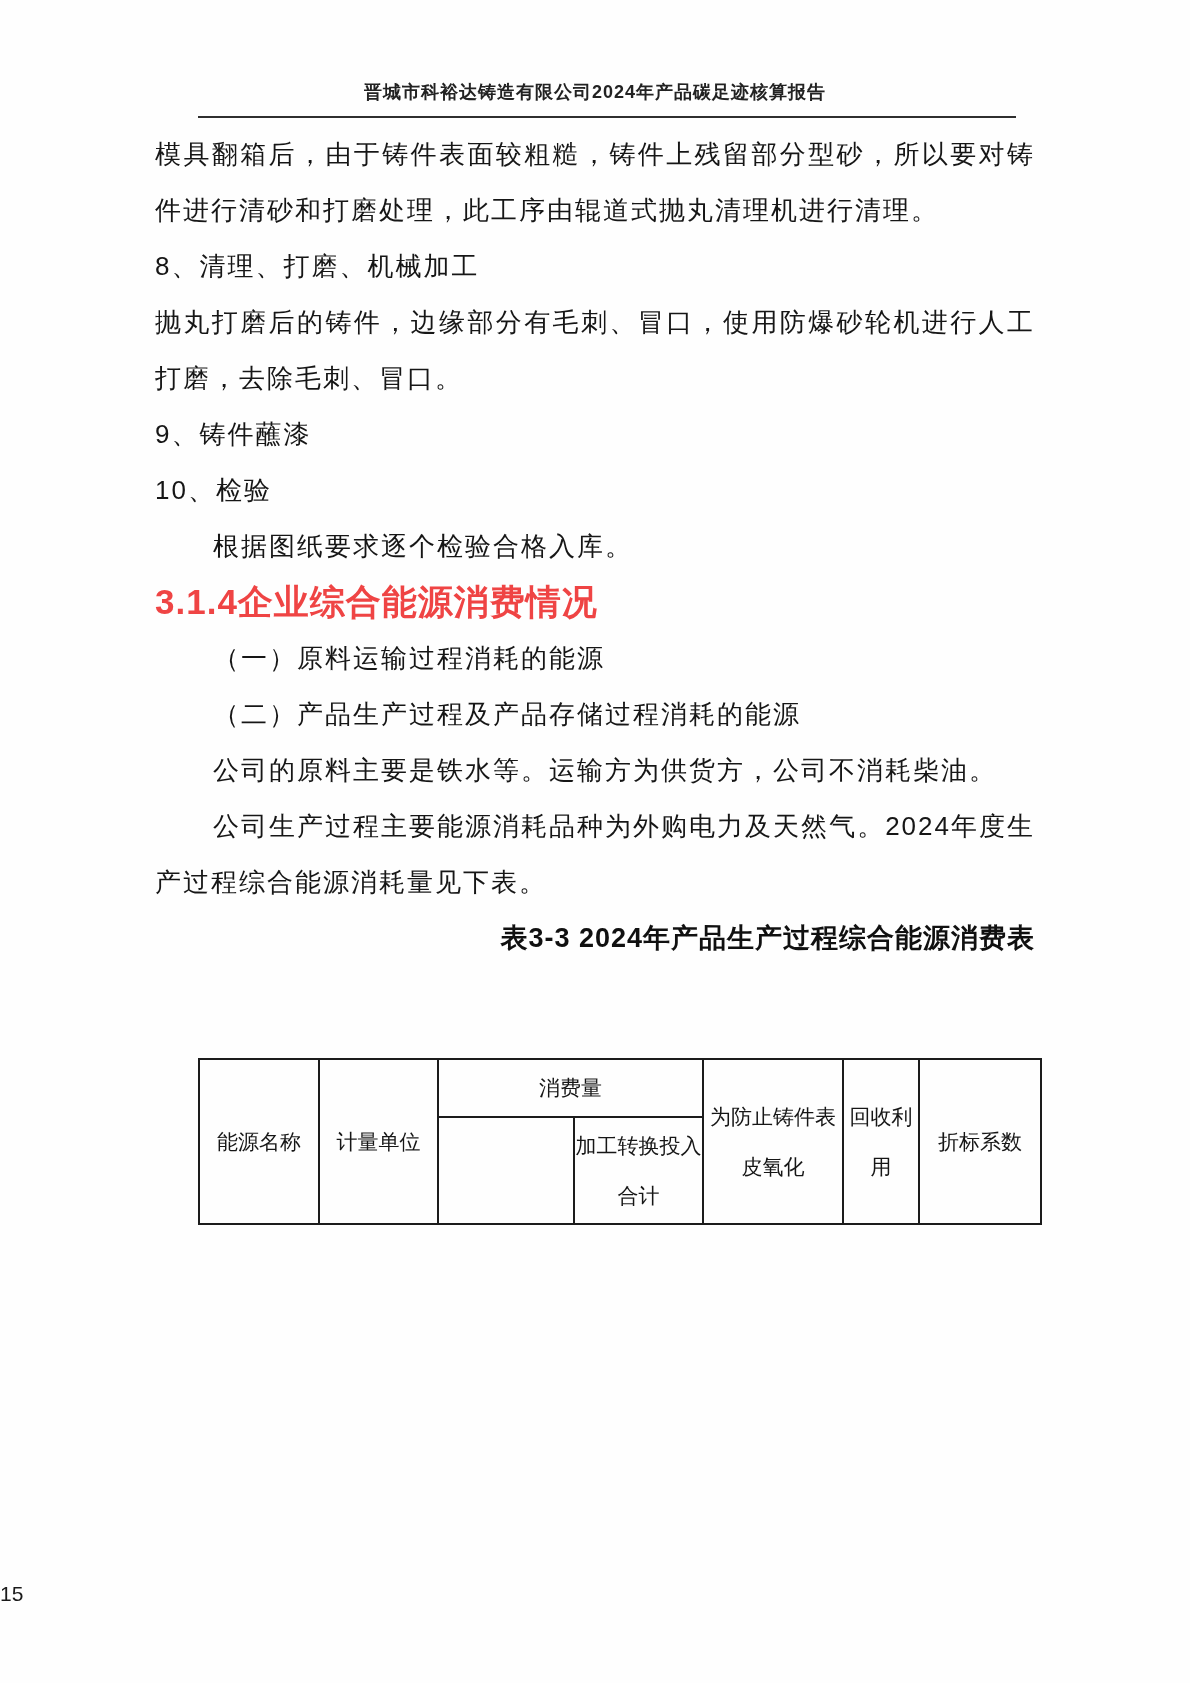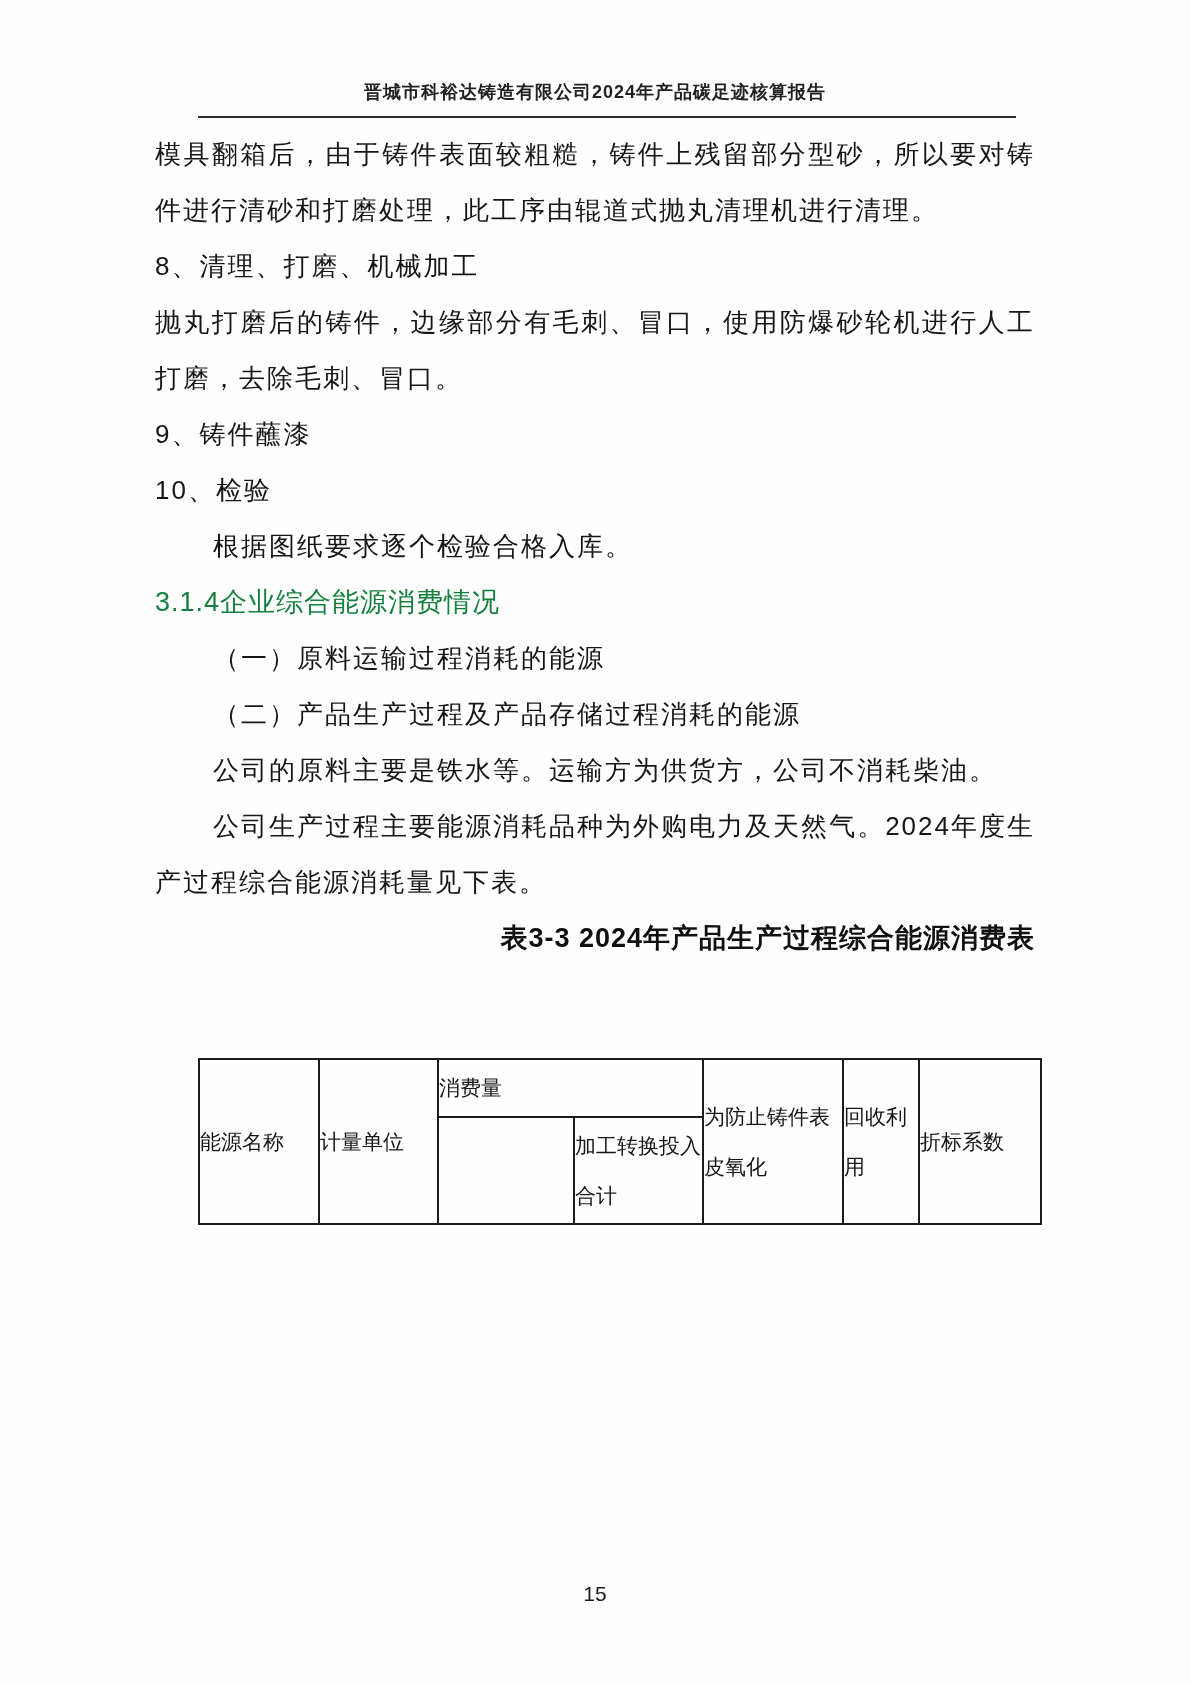--- a/index.html
+++ b/index.html
@@ -40,59 +40,59 @@
     letter-spacing: 2px;
     text-align: justify;
     text-align-last: left;
     color: #161616;
   }
   .indent {
     text-indent: 58px;
   }
   .sec-heading {
     margin: 0;
-    font-size: 27px;
-    font-weight: normal;
+    font-size: 35px;
+    font-weight: bold;
     line-height: 56px;
     letter-spacing: 1px;
-    color: #15803d;
+    color: #ef4444;
   }
   .table-title {
     margin-top: 8px;
     text-align: right;
     font-size: 27px;
     font-weight: bold;
     line-height: 40px;
     letter-spacing: 1px;
     color: #101010;
   }
   table.energy-table {
     margin: 100px 0 0 43px;
     border-collapse: collapse;
     table-layout: fixed;
     width: 842px;
   }
   table.energy-table td {
     border: 2px solid #1c1c1c;
-    text-align: left;
+    text-align: center;
     vertical-align: middle;
     font-size: 21px;
     line-height: 50px;
     padding: 0;
     color: #161616;
     overflow: hidden;
   }
   tr.hdr-row-1 { height: 58px; }
   tr.hdr-row-2 { height: 107px; }
   .page-footer {
     position: absolute;
     top: 1582px;
     left: 0;
     width: 100%;
-    text-align: center;
+    text-align: left;
     font-size: 21px;
     color: #1a1a1a;
   }
 </style>
 </head>
 <body>
 
 <div class="page">
 
   <div class="doc-header">

